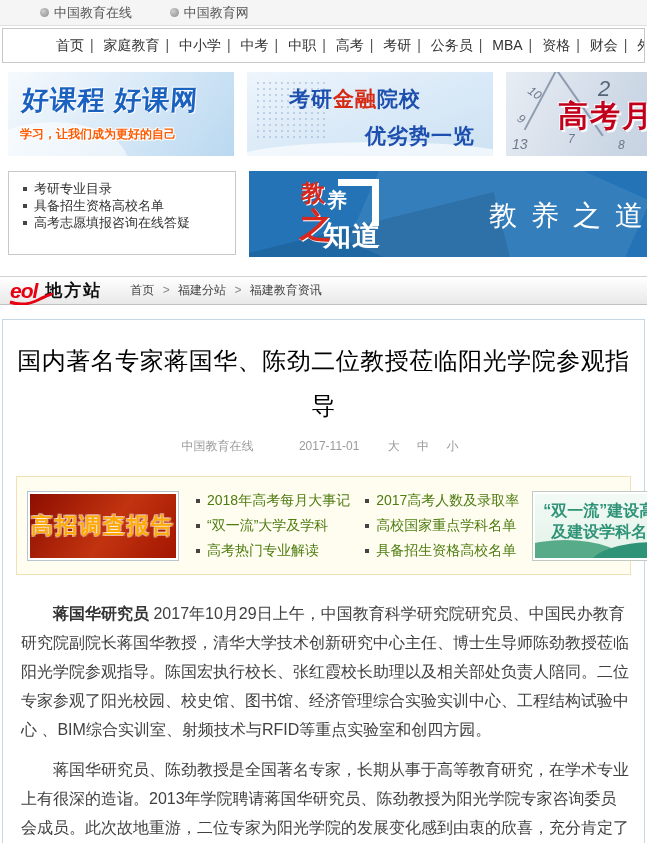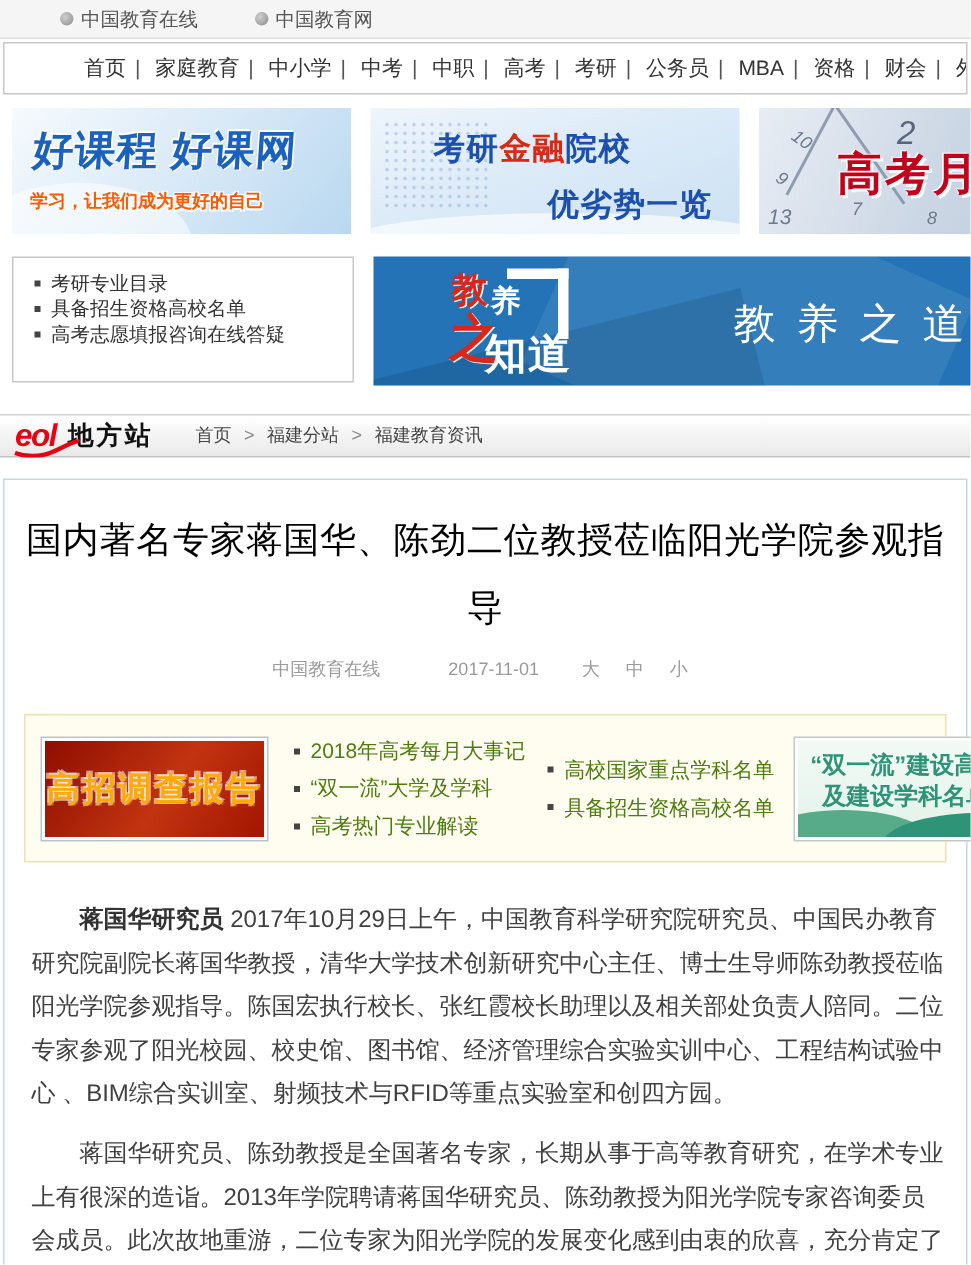--- a/index.html
+++ b/index.html
@@ -255,20 +255,24 @@
           <a href="#">“双一流”大学及学科</a>
         </li>
       <li>
           <span class="sq"></span>
           <a href="#">高考热门专业解读</a>
         </li>
     </ul>
     <ul class="col2">
       <li>
           <span class="sq"></span>
+          <a href="#">2017高考人数及录取率</a>
+        </li>
+      <li>
+          <span class="sq"></span>
           <a href="#">高校国家重点学科名单</a>
         </li>
       <li>
           <span class="sq"></span>
           <a href="#">具备招生资格高校名单</a>
         </li>
     </ul>
     <div class="promo-img-green">
       <div class="inner">
         <div class="gl">“双一流”建设高校</div>

